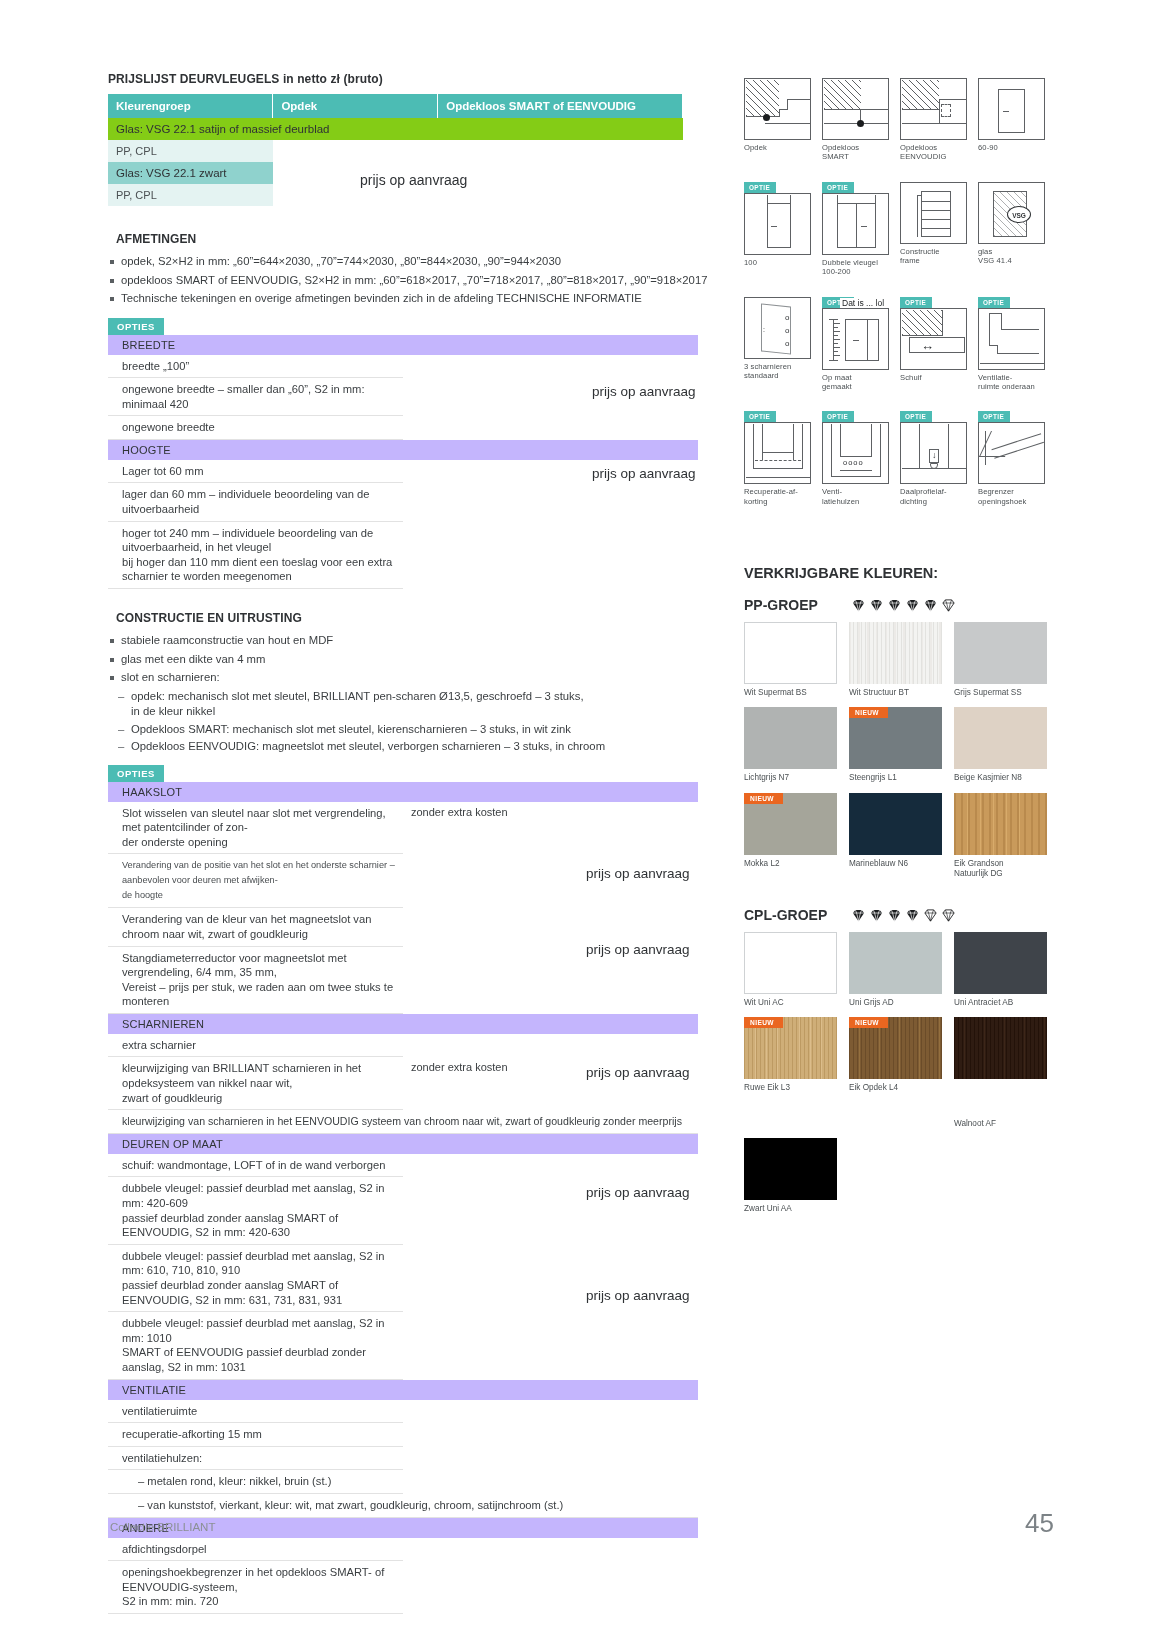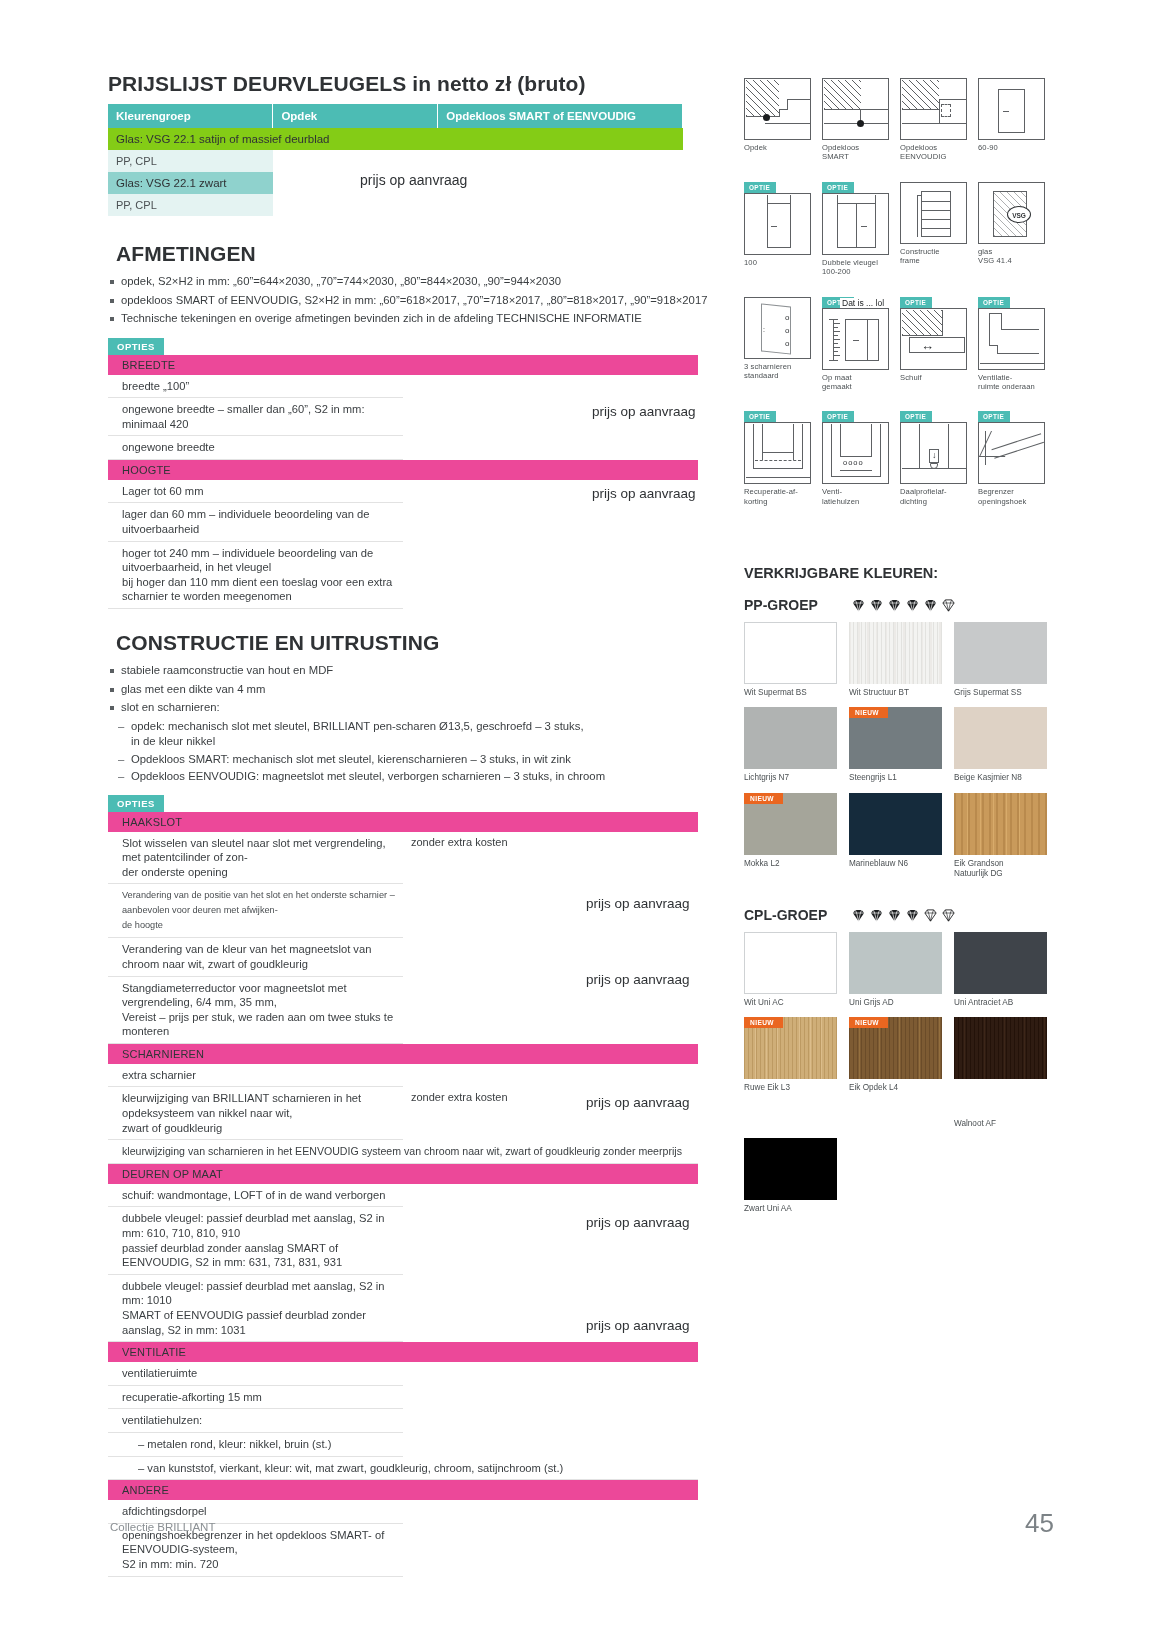--- a/index.html
+++ b/index.html
@@ -12,21 +12,21 @@
     position:relative;
     overflow:hidden;
   }
 
   .page { position:relative; width:1162px; height:1644px; }
 
   
   .left-col { position:absolute; left:108px; top:72px; width:630px; }
 
   h2.sec {
-    font-size:21px; font-weight:bold; color:#2f3235;
+    font-size:12px; font-weight:bold; color:#2f3235;
     margin:0 0 8px 0; letter-spacing:.1px;
   }
   h2.sec.mt { margin-top:22px;margin-left:8px; }
 
   
   .pl-table { width:575px; border-collapse:collapse; }
   .pl-head td {
     background:#4cbcb4; color:#ffffff; font-weight:bold; font-size:11.5px;
     padding:6px 8px; border-right:1px solid #ffffff;
   }
@@ -72,21 +72,21 @@
   .opties-tag {
     display:inline-block; background:#4cbcb4; color:#fff;
     font-size:9.5px; font-weight:bold; letter-spacing:.5px;
     padding:3px 9px 3px 9px;
   }
 
   
   .opt-tbl { width:590px; border-collapse:collapse; table-layout:fixed; }
   .opt-tbl td { vertical-align:top; }
   .grp-row td {
-    background:#ec4899; font-size:11px; color:#303437;
+    background:#c4b5fd; font-size:11px; color:#303437;
     padding:4px 8px 4px 14px; letter-spacing:.2px;
   }
   .itm-row td.label {
     font-size:11.2px; color:#3a3e41; line-height:14.6px;
     padding:4px 8px 4px 14px; border-bottom:1px solid #e2e2e2;
   }
   .itm-row td.label.small {
     font-size:9.2px; line-height:15px; color:#4a4e51;
   }
   .itm-row td.price {
@@ -324,20 +324,25 @@
         </tr>
 
         <tr class="grp-row">
           <td colspan="2">DEUREN OP MAAT</td>
         </tr>
         <tr class="itm-row">
           <td class="label">schuif: wandmontage, LOFT of in de wand verborgen</td>
           <td class="price"></td>
         </tr>
         <tr class="itm-row">
+          <td class="label" style="white-space:pre-line;">dubbele vleugel: passief deurblad met aanslag, S2 in mm: 420-609
+passief deurblad zonder aanslag SMART of EENVOUDIG, S2 in mm: 420-630</td>
+          <td class="price"></td>
+        </tr>
+        <tr class="itm-row">
           <td class="label" style="white-space:pre-line;">dubbele vleugel: passief deurblad met aanslag, S2 in mm: 610, 710, 810, 910
 passief deurblad zonder aanslag SMART of EENVOUDIG, S2 in mm:  631,  731, 831,  931</td>
           <td class="price"></td>
         </tr>
         <tr class="itm-row">
           <td class="label" style="white-space:pre-line;">dubbele vleugel: passief deurblad met aanslag, S2 in mm: 1010
 SMART of EENVOUDIG passief deurblad zonder aanslag, S2 in mm: 1031</td>
           <td class="price"></td>
         </tr>
 

